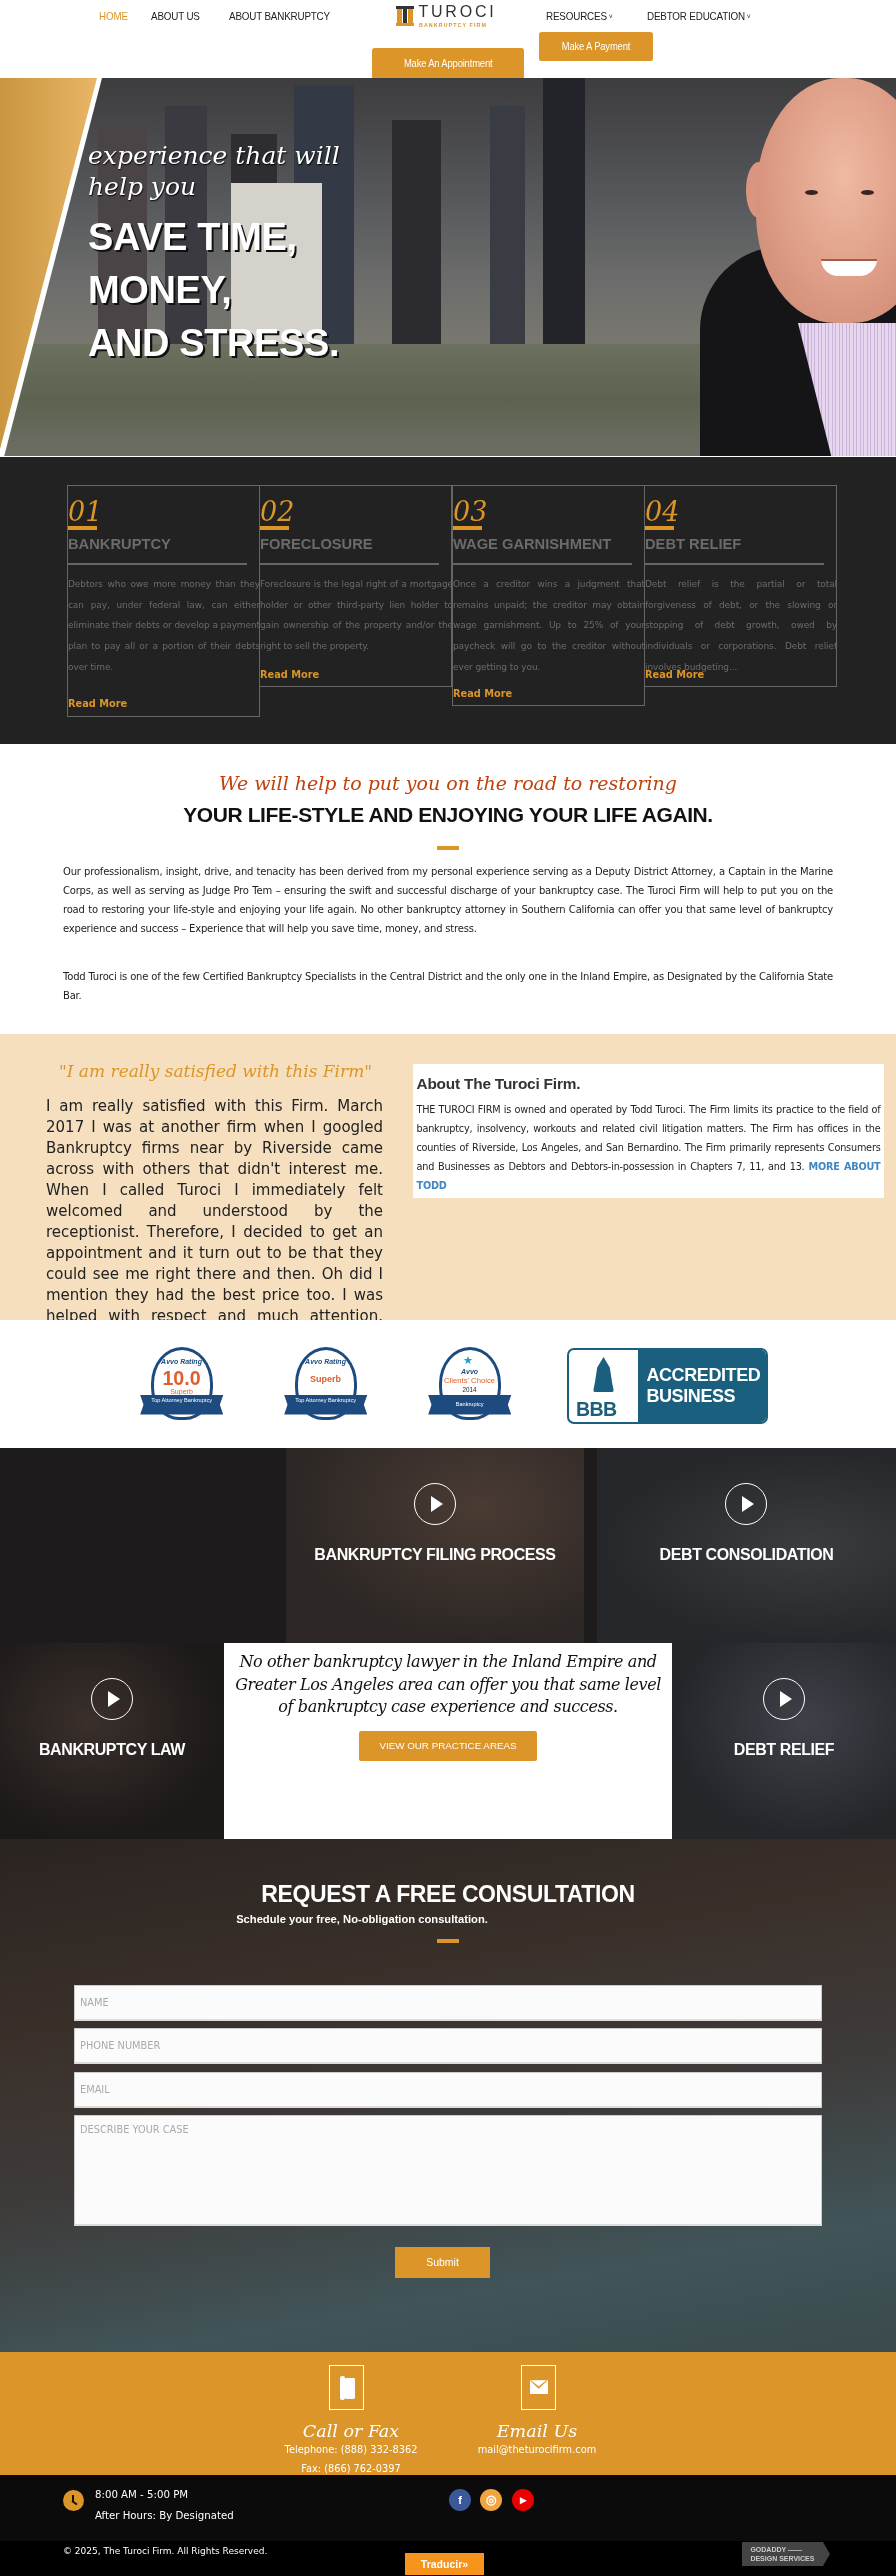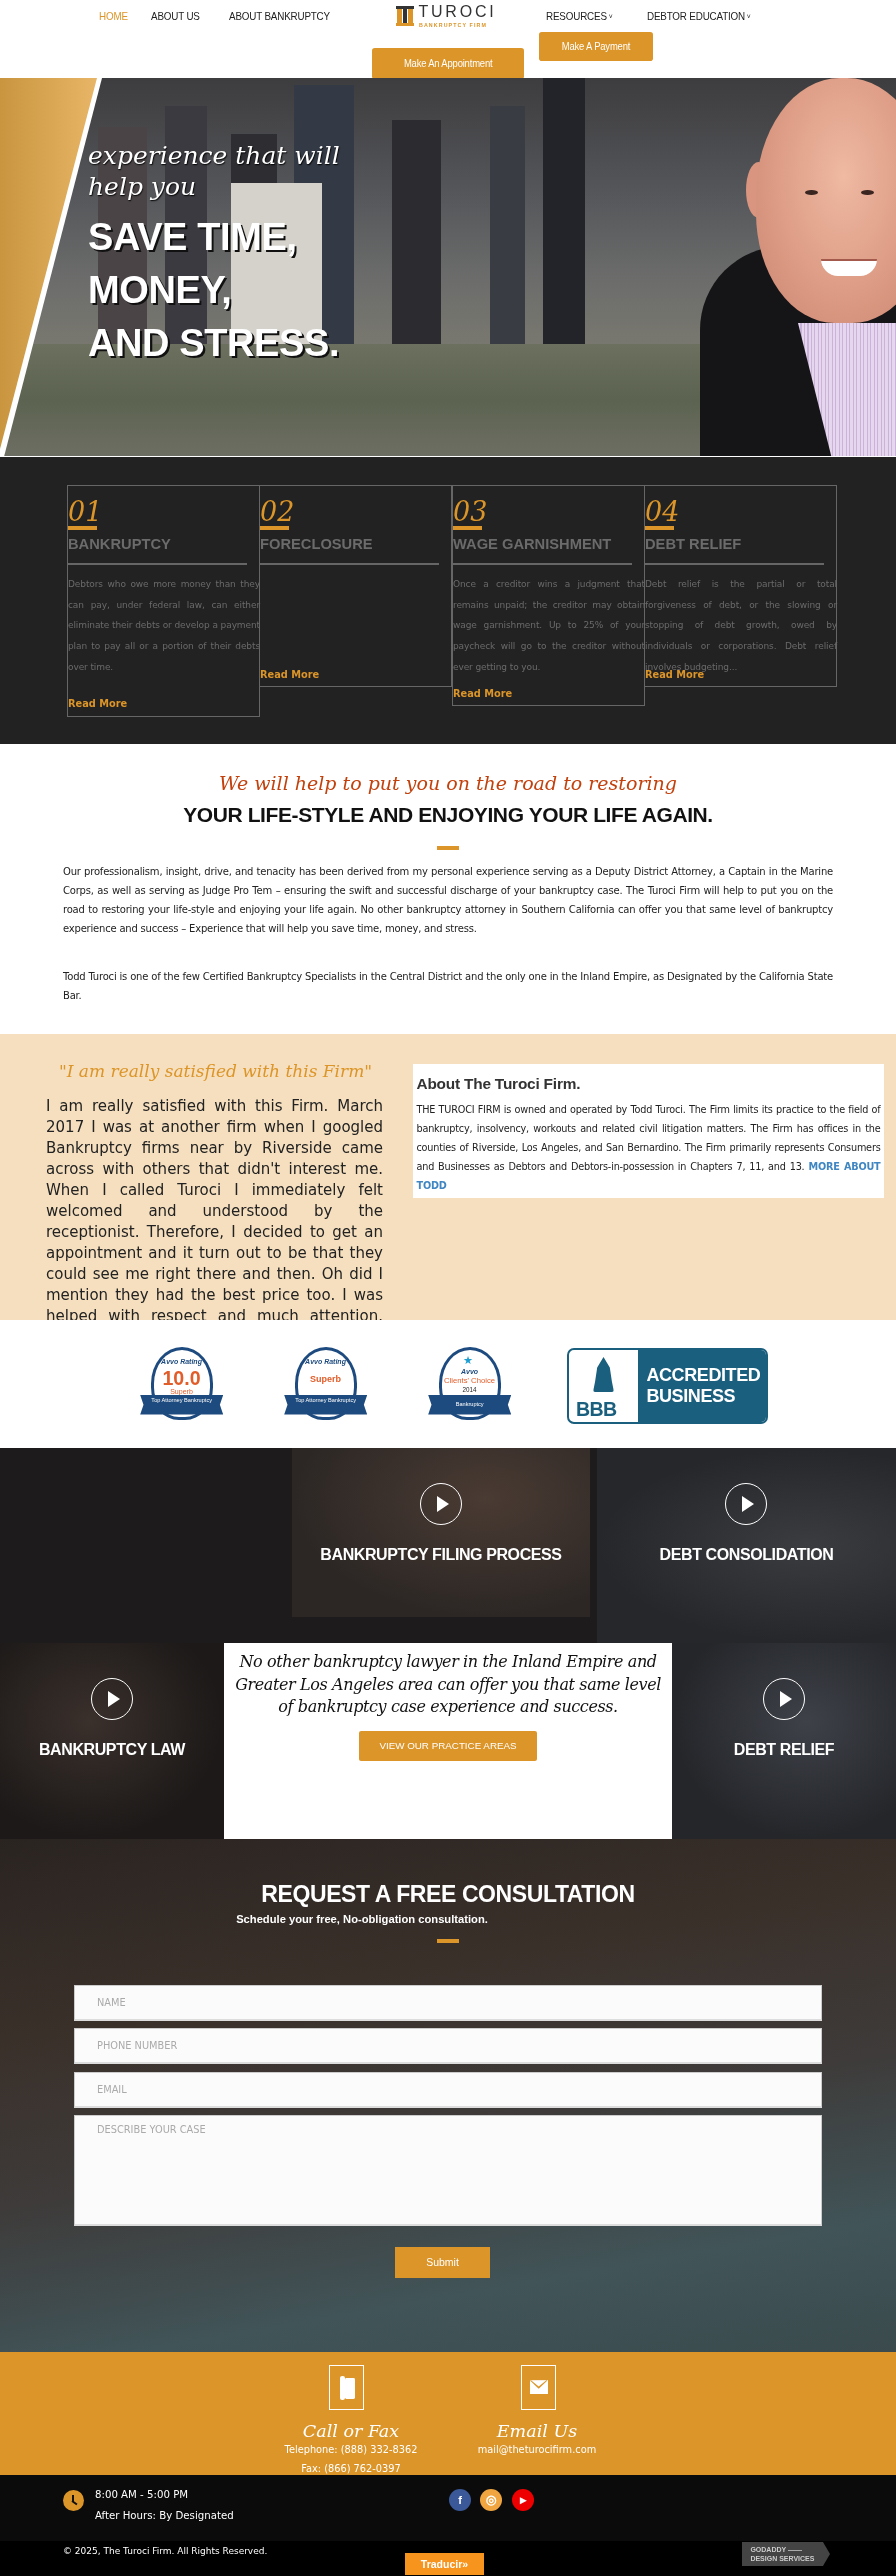--- a/index.html
+++ b/index.html
@@ -83,21 +83,21 @@
 .play::after{content:"";position:absolute;left:16px;top:12px;border-left:12px solid #fff;border-top:8.4px solid transparent;border-bottom:8.4px solid transparent}
 .tile-label{position:absolute;left:0;width:100%;text-align:center;font-weight:bold;font-size:16px;color:#fff;letter-spacing:-0.4px}
 #promo{position:absolute;left:224px;top:195px;width:448px;height:196px;background:#fff}
 .promo-text{position:absolute;left:5.6px;width:437px;top:8.4px;text-align:center;font-family:"DejaVu Serif",serif;font-style:italic;font-size:16px;line-height:22.4px;color:#111;letter-spacing:-0.4px}
 .promo-btn{position:absolute;left:135px;top:88px;width:178px;height:30px;background:#dc9528;border-radius:2.1px;color:#fff;font-size:9.8px;text-align:center;line-height:30px}
 
 
 #consult{position:absolute;left:0;top:1839px;width:896px;height:513px;background:linear-gradient(170deg,#2a2421 0%,#3a302a 30%,#3e3b3a 55%,#415458 80%,#3a4a4d 100%)}
 .c-title{position:absolute;left:0;width:896px;top:42px;text-align:center;font-weight:bold;font-size:23px;color:#fff;letter-spacing:-0.4px}
 .c-sub{position:absolute;left:0;width:724px;top:74px;text-align:center;font-weight:bold;font-size:11.2px;color:#fff}
-.field{position:absolute;left:74px;width:748px;background:#fbfbfb;border:0.7px solid #ccc;border-bottom:2.1px solid #ddd;font-family:"DejaVu Sans",sans-serif;font-size:9.8px;color:#999;padding:0 22px}
+.field{position:absolute;left:74px;width:748px;background:#fbfbfb;border:0.7px solid #ccc;border-bottom:2.1px solid #ddd;font-family:"DejaVu Sans",sans-serif;font-size:9.8px;color:#999;padding:0 5px}
 .field::placeholder{color:#aaa}
 .submit{position:absolute;left:395px;top:408px;width:95px;height:31px;background:#dc9528;color:#fff;font-size:10.5px;text-align:center;line-height:31px;border:none}
 
 
 #contact{position:absolute;left:0;top:2352px;width:896px;height:123px;background:#dc9528}
 .c-box{position:absolute;top:13.3px;width:35px;height:45px;border:0.7px solid #fff}
 .c-head{position:absolute;width:210px;text-align:center;font-family:"DejaVu Serif",serif;font-style:italic;font-size:17.5px;color:#fff}
 .c-line{position:absolute;width:210px;text-align:center;font-family:"DejaVu Sans",sans-serif;font-size:9.8px;color:#fff}
 
 
@@ -182,20 +182,21 @@
     <div class="svc-title">BANKRUPTCY</div>
     <div class="svc-hr"></div>
     <div class="svc-body" style="width:192px">Debtors who owe more money than they can pay, under federal law, can either eliminate their debts or develop a payment plan to pay all or a portion of their debts over time.</div>
     <a class="svc-read" style="top:212px">Read More</a>
   </div>
   <div class="svc" style="left:259px;width:193px;height:202px">
     <div class="svc-num">02</div>
     <div class="svc-rule"></div>
     <div class="svc-title">FORECLOSURE</div>
     <div class="svc-hr"></div>
+    <div class="svc-body" style="width:193px">Foreclosure is the legal right of a mortgage holder or other third-party lien holder to gain ownership of the property and/or the right to sell the property.</div>
     <a class="svc-read" style="top:183px">Read More</a>
   </div>
   <div class="svc" style="left:452px;width:193px;height:221px">
     <div class="svc-num">03</div>
     <div class="svc-rule"></div>
     <div class="svc-title">WAGE GARNISHMENT</div>
     <div class="svc-hr"></div>
     <div class="svc-body" style="width:192px">Once a creditor wins a judgment that remains unpaid; the creditor may obtain wage garnishment. Up to 25% of your paycheck will go to the creditor without ever getting to you.</div>
     <a class="svc-read" style="top:202px">Read More</a>
   </div>
@@ -252,21 +253,21 @@
     <div class="bbb-torch"></div>
     <div class="bbb-letters">BBB</div>
     <div class="bbb-right">
         <div>ACCREDITED</div>
         <div>BUSINESS</div>
       </div>
   </div>
 </div>
 
 <div id="tiles">
-  <div class="tile" style="left:292px;top:0;width:298px;height:169px">
+  <div class="tile" style="left:286px;top:0;width:298px;height:195px">
     <div class="tile-bg" style="background:radial-gradient(ellipse at 65% 30%,#4a3b33,#2c2725 70%)"></div>
     <div class="play" style="left:128px;top:35px"></div>
     <div class="tile-label" style="top:98px">BANKRUPTCY FILING PROCESS</div>
   </div>
   <div class="tile" style="left:597px;top:0;width:299px;height:195px">
     <div class="tile-bg" style="background:radial-gradient(ellipse at 70% 50%,#3b3c40,#25272b 70%)"></div>
     <div class="play" style="left:128px;top:35px"></div>
     <div class="tile-label" style="top:98px">DEBT CONSOLIDATION</div>
   </div>
   <div class="tile" style="left:0;top:195px;width:224px;height:196px">

